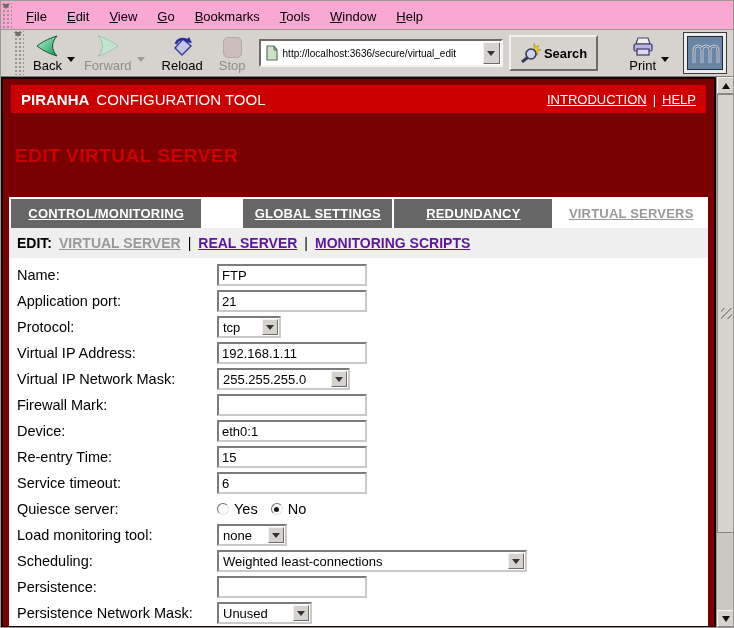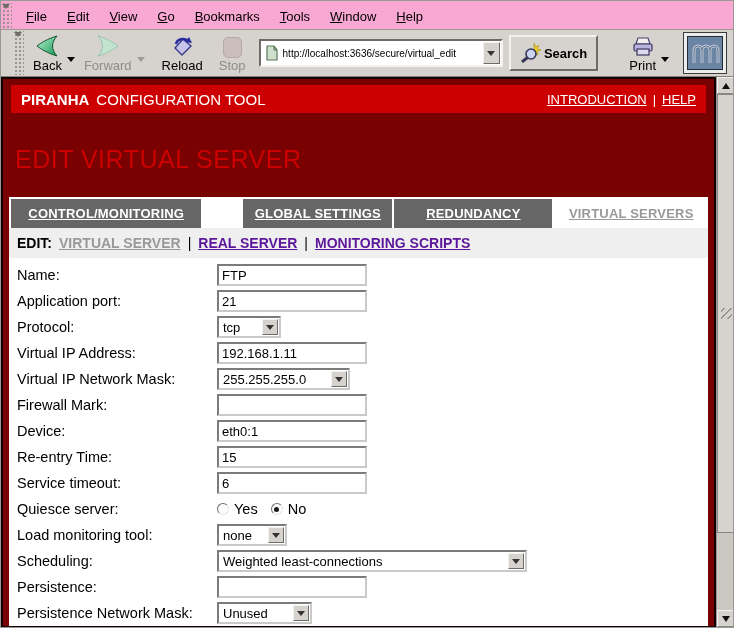--- a/index.html
+++ b/index.html
@@ -36,21 +36,21 @@
 
   
   .viewport { flex:1; display:flex; min-height:0; background:#6d28d9; }
   .page { width:715px; border:2px solid #140000; background:#7a0101; align-self:flex-start; }
 
   .banner { height:112px; }
   .banner-bar { margin:6px 8px 0; height:28px; background:#cc0000; color:#fff; display:flex; align-items:center; padding:0 10px; font-size:15px; }
   .brand-bold { font-weight:bold; margin-right:7px; }
   .banner-links { margin-left:auto; font-size:13px; display:flex; gap:6px; align-items:center; }
   .banner-link { color:#fff; text-decoration:underline; font-weight:normal; }
-  .page-title { color:#cc0000; font-size:25px; font-weight:400; padding:32px 0 0 12px; letter-spacing:0.5px; }
+  .page-title { color:#cc0000; font-size:19px; font-weight:700; padding:32px 0 0 12px; letter-spacing:0.5px; }
 
   .content { margin:0 6px; background:#fff; }
 
   .tabs { display:flex; gap:2px; background:#fff; padding:2px 0 0 2px; height:31px; }
   .tab { background:#666666; color:#fff; font-size:13px; font-weight:bold; text-decoration:underline; display:flex; align-items:center; justify-content:center; letter-spacing:0.2px; }
   .tab.t0 { width:201px; } .tab.t1 { width:157px;margin-left:40px; } .tab.t2 { width:167px; } .tab.t3 { width:162px; }
   .tab.active { background:#fff; color:#999999; }
 
   .subnav { background:#efefef; height:30px; display:flex; align-items:center; gap:7px; padding-left:8px; font-size:14px; }
   .subnav-prefix { color:#000; font-weight:bold; }

